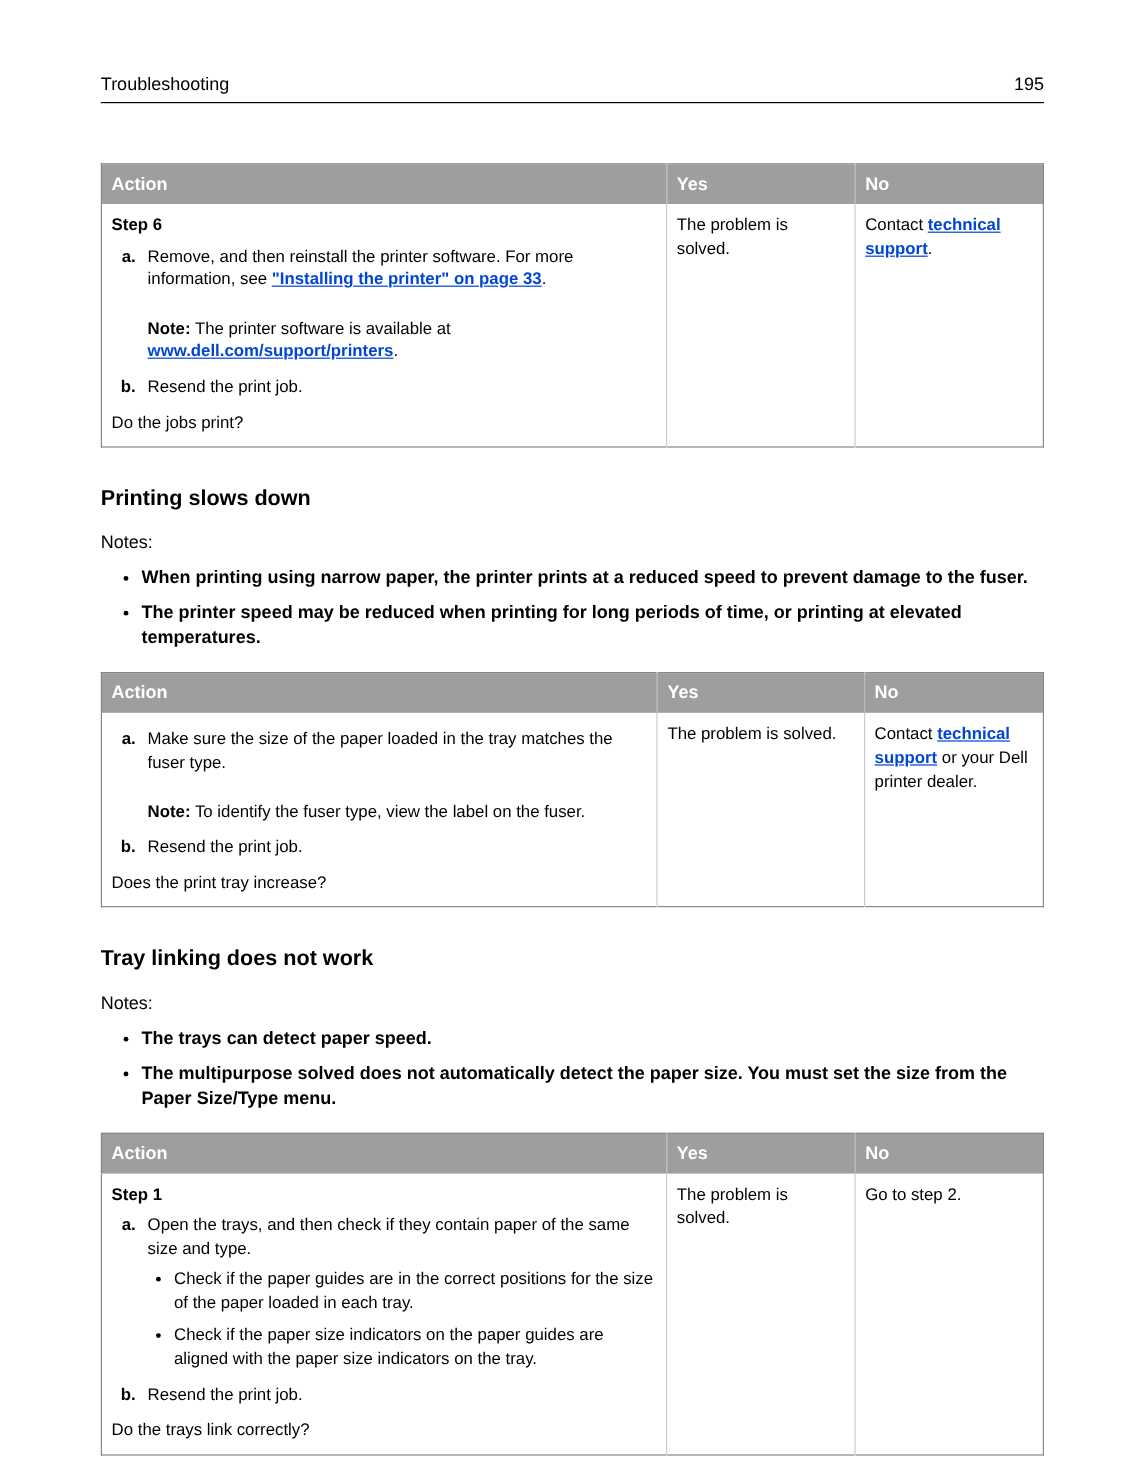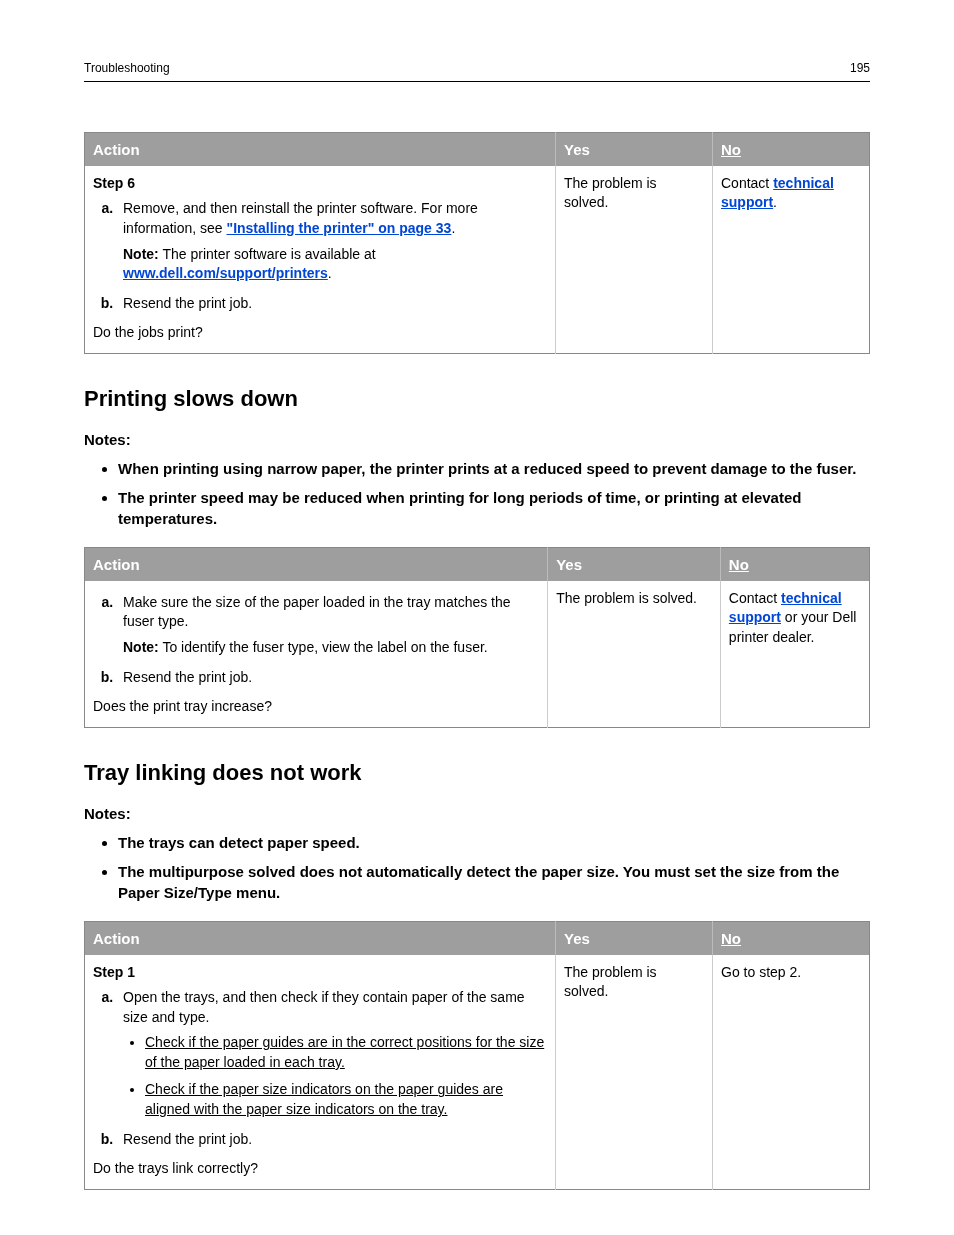--- a/index.html
+++ b/index.html
@@ -11,65 +11,65 @@
     width: 954px;
     padding: 60px 84px 80px 84px;
     line-height: 1.4;
   }
   .page-header {
     display: flex;
     justify-content: space-between;
     border-bottom: 1px solid #000;
     padding-bottom: 4px;
     margin-bottom: 50px;
-    font-size: 12px;
+    font-size: 15px;
   }
   table {
     border-collapse: collapse;
     width: 100%;
     table-layout: fixed;
     margin-bottom: 30px;
     border: 1px solid #888;
     border-radius: 12px;
   }
   th {
     background: #9e9e9e;
     color: #fff;
     font-weight: bold;
     text-align: left;
     padding: 6px 8px;
     border-right: 1px solid #bbb;
     font-size: 15px;
   }
-  th:last-child { border-right: none; text-decoration: underline; }
+  th:last-child { border-right: none; }
   td {
     vertical-align: top;
     padding: 8px 8px 10px 8px;
     border-right: 1px solid #ccc;
     font-size: 14px;
   }
   td:last-child { border-right: none; }
   col.action { width: 60%; }
   col.yes { width: 20%; }
   col.no { width: 20%; }
   col.action2 { width: 59%; }
   col.yes2 { width: 22%; }
   col.no2 { width: 19%; }
   .step-label { font-weight: bold; margin-bottom: 6px; display:block;}
   ol.alpha { list-style-type: lower-alpha; padding-left: 24px; margin: 4px 0 10px 0; }
   ol.alpha > li { padding-left: 6px; margin-bottom: 10px; }
   ol.alpha > li::marker { font-weight: bold; }
-  ul.bullets { list-style-type: disc; padding-left: 22px; margin: 6px 0 6px 0; text-decoration: underline; }
+  ul.bullets { list-style-type: disc; padding-left: 22px; margin: 6px 0 6px 0; }
   ul.bullets > li { margin-bottom: 8px; }
-  .note-inline { margin-top: 6px; }
+  .note-inline { margin-top: 21px; }
   .note-inline .bold, .bold { font-weight: bold; }
   .link { color: #0046d5; text-decoration: underline; font-weight: bold; cursor: pointer; }
   .final-q { margin-top: 0; }
-  h2.section { font-size: 22px; font-weight: bold; margin: 10px 0 14px 0; }
-  .notes-label { font-weight: bold; margin-bottom: 8px; display:block; }
+  h2.section { font-size: 18px; font-weight: bold; margin: 10px 0 14px 0; }
+  .notes-label { font-weight: normal; margin-bottom: 8px; display:block; }
   ul.notes { list-style-type: disc; padding-left: 34px; margin-bottom: 18px; }
   ul.notes > li { margin-bottom: 8px; font-weight: bold; }
 </style>
 </head>
 <body>
 
 <div class="page-header">
   <span>Troubleshooting</span>
   <span>195</span>
 </div>

